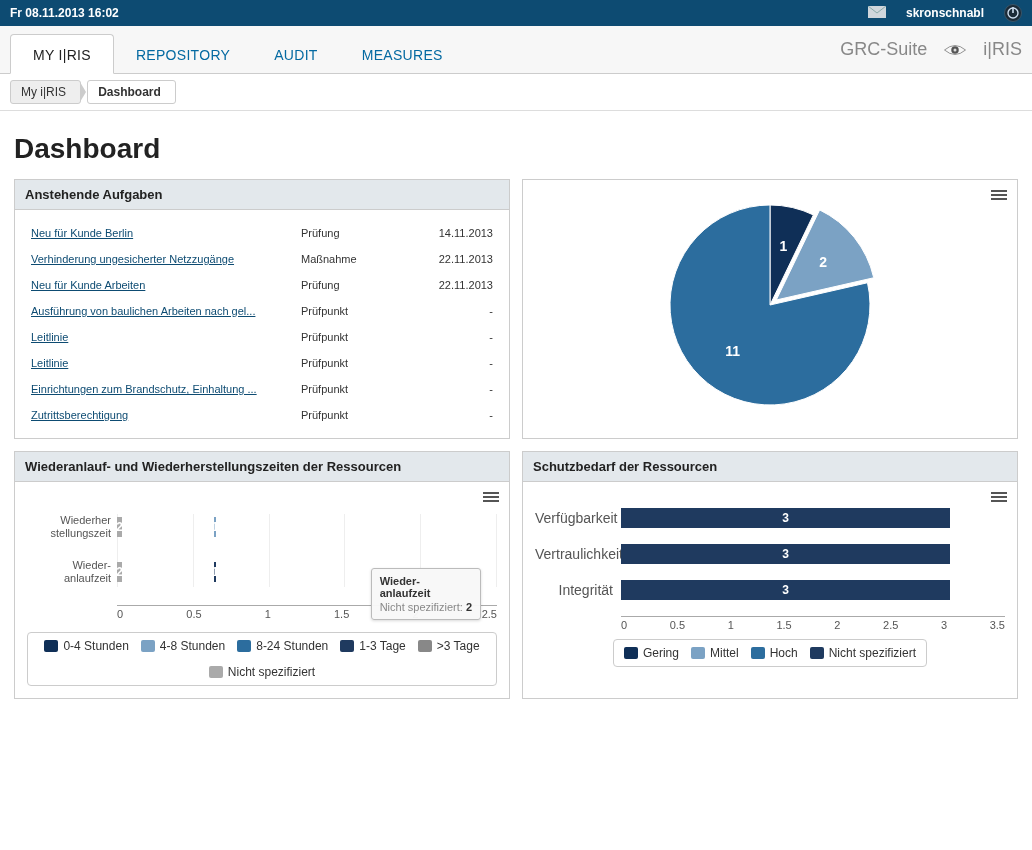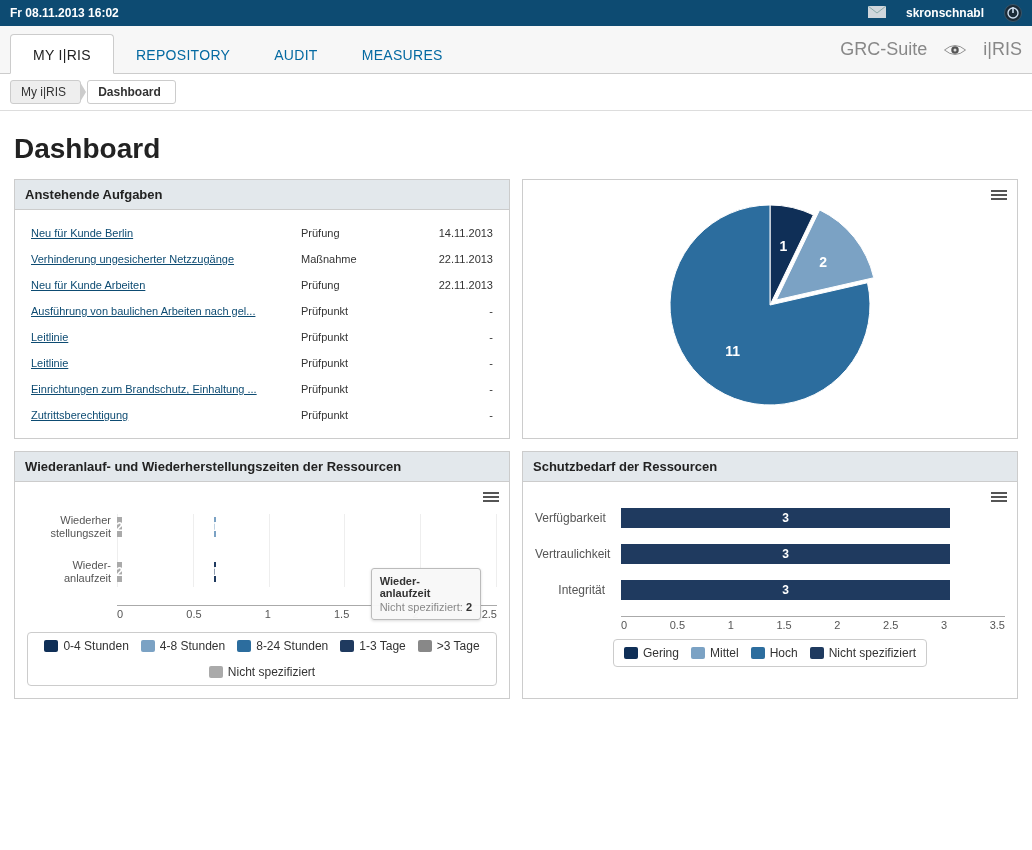--- a/index.html
+++ b/index.html
@@ -70,21 +70,21 @@
   .gridlines .gl { width: 0; border-left: 1px solid #eee; }
 
   
   .tooltip { position: absolute; background: rgba(248,248,248,0.96); border: 1px solid #bbb; border-radius: 3px; padding: 6px 8px; font-size: 11px; color: #333; box-shadow: 0 1px 3px rgba(0,0,0,.15); }
   .tooltip .tt-title { font-weight: bold; font-size: 11px; margin-bottom: 2px; }
   .tooltip .tt-label { color: #888; }
   .tooltip .tt-val { font-weight: bold; }
 
   
   .sb-row { display: flex; align-items: center; margin: 16px 0; }
-  .sb-label { width: 86px; text-align: right; font-size: 12px; color: #555; padding-right: 16px; }
+  .sb-label { width: 86px; text-align: right; font-size: 14px; color: #555; padding-right: 8px; }
   .sb-bar { height: 20px; background: #1f3a5f; position: relative; display: flex; align-items: center; justify-content: center; color: #fff; font-size: 12px; font-weight: bold; }
   .sb-track { flex: 1; position: relative; }
 
 </style>
 </head>
 <body>
 
 <div class="topbar">
   <span class="date">Fr 08.11.2013 16:02</span>
   <span class="spacer"></span>

